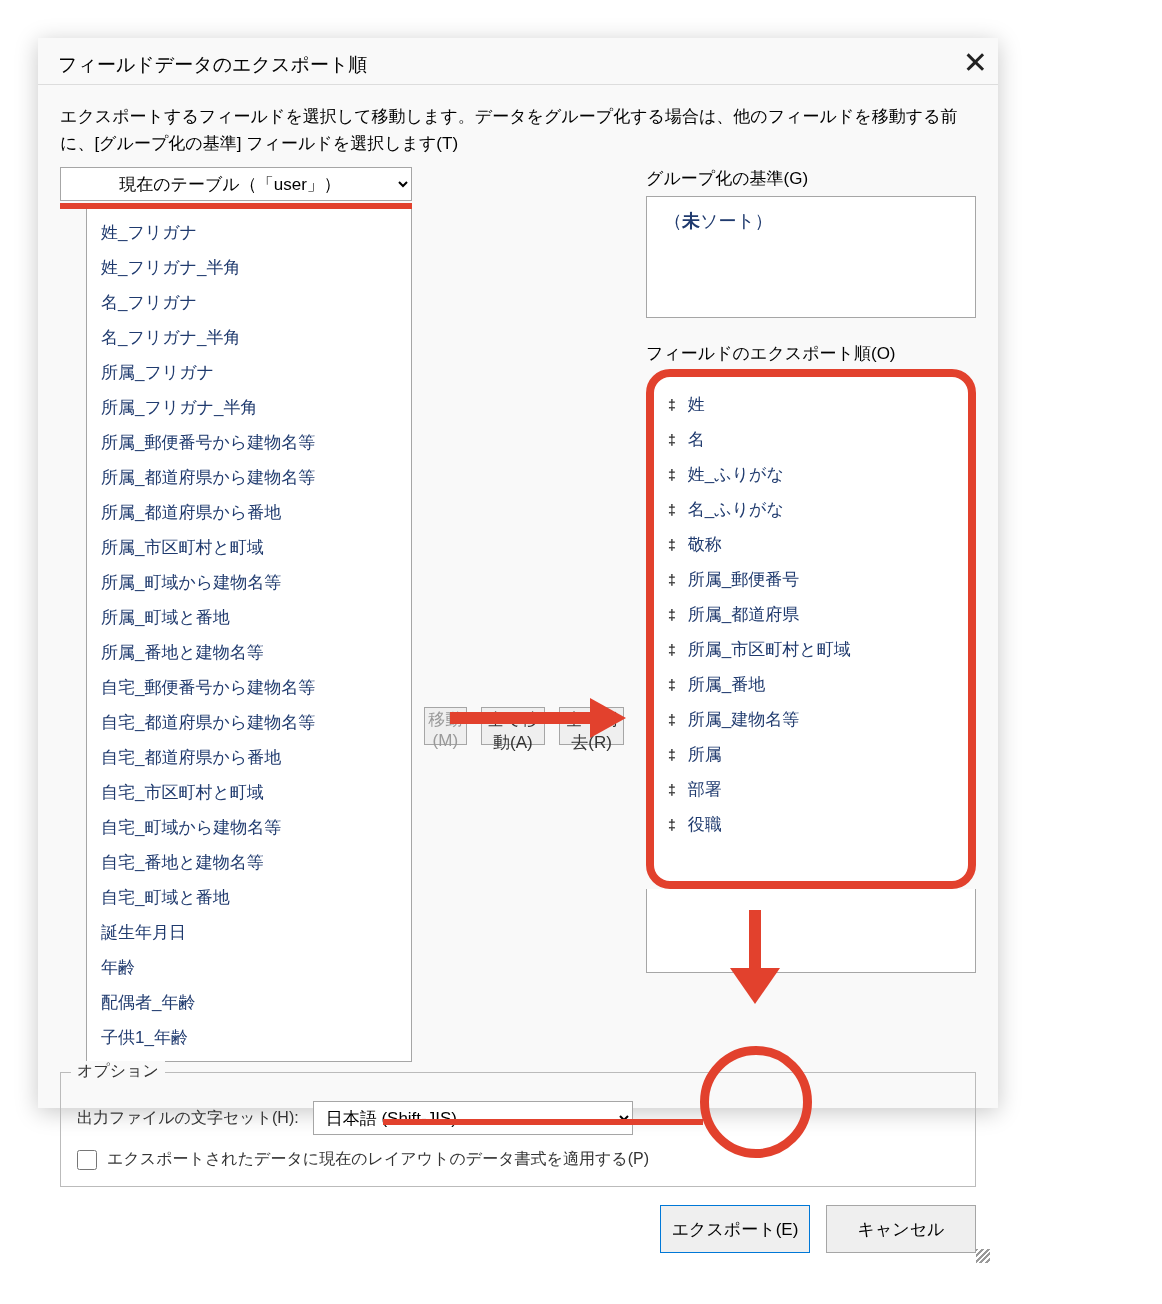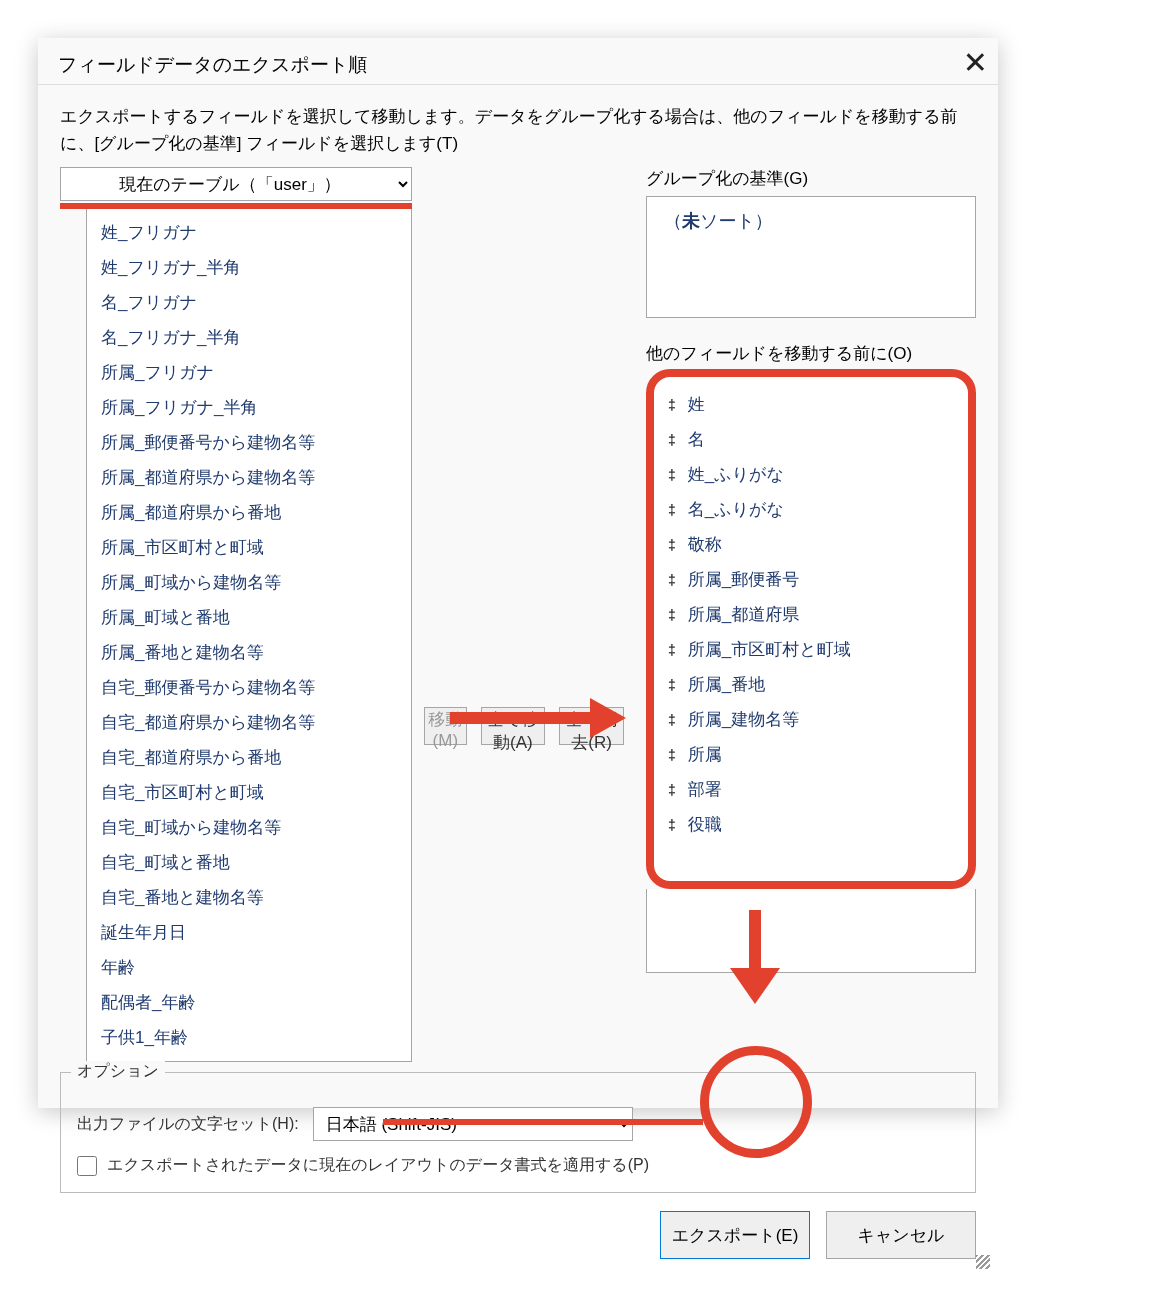--- a/index.html
+++ b/index.html
@@ -26,21 +26,21 @@
     .group-label { font-size: 17px; color: #000; margin-bottom: 6px; }
     .group-box { height: 122px; border: 1px solid #a6a6a6; background: #fff; padding: 12px 17px; font-size: 18px; color: #1f3a6e; }
     .group-box .unsort { }
     .group-box .unsort b { font-weight: bold; }
     .order-label { font-size: 17px; color: #000; margin-top: 24px; margin-bottom: 4px; }
     .order-frame { position: relative; border: 8px solid #e2412d; border-radius: 24px; flex: 1; max-height: 520px; background: #fff; padding: 10px 8px; }
     .order-list { overflow: hidden; }
     .order-item { display: flex; align-items: center; padding: 6px 6px; font-size: 17px; color: #1f3a6e; gap: 12px; }
     .drag-handle { font-size: 14px; color: #333; font-weight: bold; }
     .order-tail { border: 1px solid #a6a6a6; border-top: none; height: 84px; background: #fff; }
-    .options { border: 1px solid #bbb; margin: 10px 22px 0 22px; padding: 10px 16px 16px 16px; position: relative; }
+    .options { border: 1px solid #bbb; margin: 10px 22px 0 22px; padding: 4px 16px 16px 16px; position: relative; }
     .options-legend { position: absolute; top: -12px; left: 10px; background: #f9f9f9; padding: 0 6px; font-size: 16px; }
     .options-row { display: flex; align-items: center; gap: 14px; margin-top: 24px; }
     .charset-select { width: 320px; height: 34px; border: 1px solid #a6a6a6; background: #fff; padding: 4px 8px; font-size: 17px; font-family: inherit; }
     .checkbox-row { display: flex; align-items: center; gap: 10px; margin-top: 14px; }
     .checkbox-row input { width: 20px; height: 20px; }
     .footer { display: flex; gap: 16px; justify-content: flex-end; padding: 18px 22px 18px 22px; position: relative; }
     .action-btn { min-width: 150px; height: 48px; border: 1px solid #a6a6a6; background: #efefef; font-size: 17px; font-family: inherit; cursor: pointer; }
     .export-btn { border: 1px solid #0078d7; }
     .resize-grip { position: absolute; right: 8px; bottom: 8px; width: 14px; height: 14px; background:
       repeating-linear-gradient(135deg, #999 0 2px, transparent 2px 4px); }
@@ -82,41 +82,41 @@
           <div class="item">所属_都道府県から番地</div>
           <div class="item">所属_市区町村と町域</div>
           <div class="item">所属_町域から建物名等</div>
           <div class="item">所属_町域と番地</div>
           <div class="item">所属_番地と建物名等</div>
           <div class="item">自宅_郵便番号から建物名等</div>
           <div class="item">自宅_都道府県から建物名等</div>
           <div class="item">自宅_都道府県から番地</div>
           <div class="item">自宅_市区町村と町域</div>
           <div class="item">自宅_町域から建物名等</div>
+          <div class="item">自宅_番地と建物名等</div>
           <div class="item">自宅_町域と番地</div>
-          <div class="item">自宅_番地と建物名等</div>
           <div class="item">誕生年月日</div>
           <div class="item">年齢</div>
           <div class="item">配偶者_年齢</div>
           <div class="item">子供1_年齢</div>
         </div>
     </div>
     <div class="mid-col">
       <button class="mid-btn disabled">移動(M)</button>
       <button class="mid-btn">全て移動(A)</button>
       <button class="mid-btn">全て消去(R)</button>
     </div>
     <div class="right-col">
       <div class="group-label">グループ化の基準(G)</div>
       <div class="group-box">
         <span class="unsort">
           <span>（</span><b>未</b><span>ソート）</span>
         </span>
       </div>
-      <div class="order-label">他のフィールドを移動する前に(O)</div>
+      <div class="order-label">フィールドのエクスポート順(O)</div>
       <div class="order-frame">
         <div class="order-list" id="order-list">
             <div class="order-item">
               <span class="drag-handle">‡</span>
               <span>姓</span>
             </div>
             <div class="order-item">
               <span class="drag-handle">‡</span>
               <span>名</span>
             </div>

